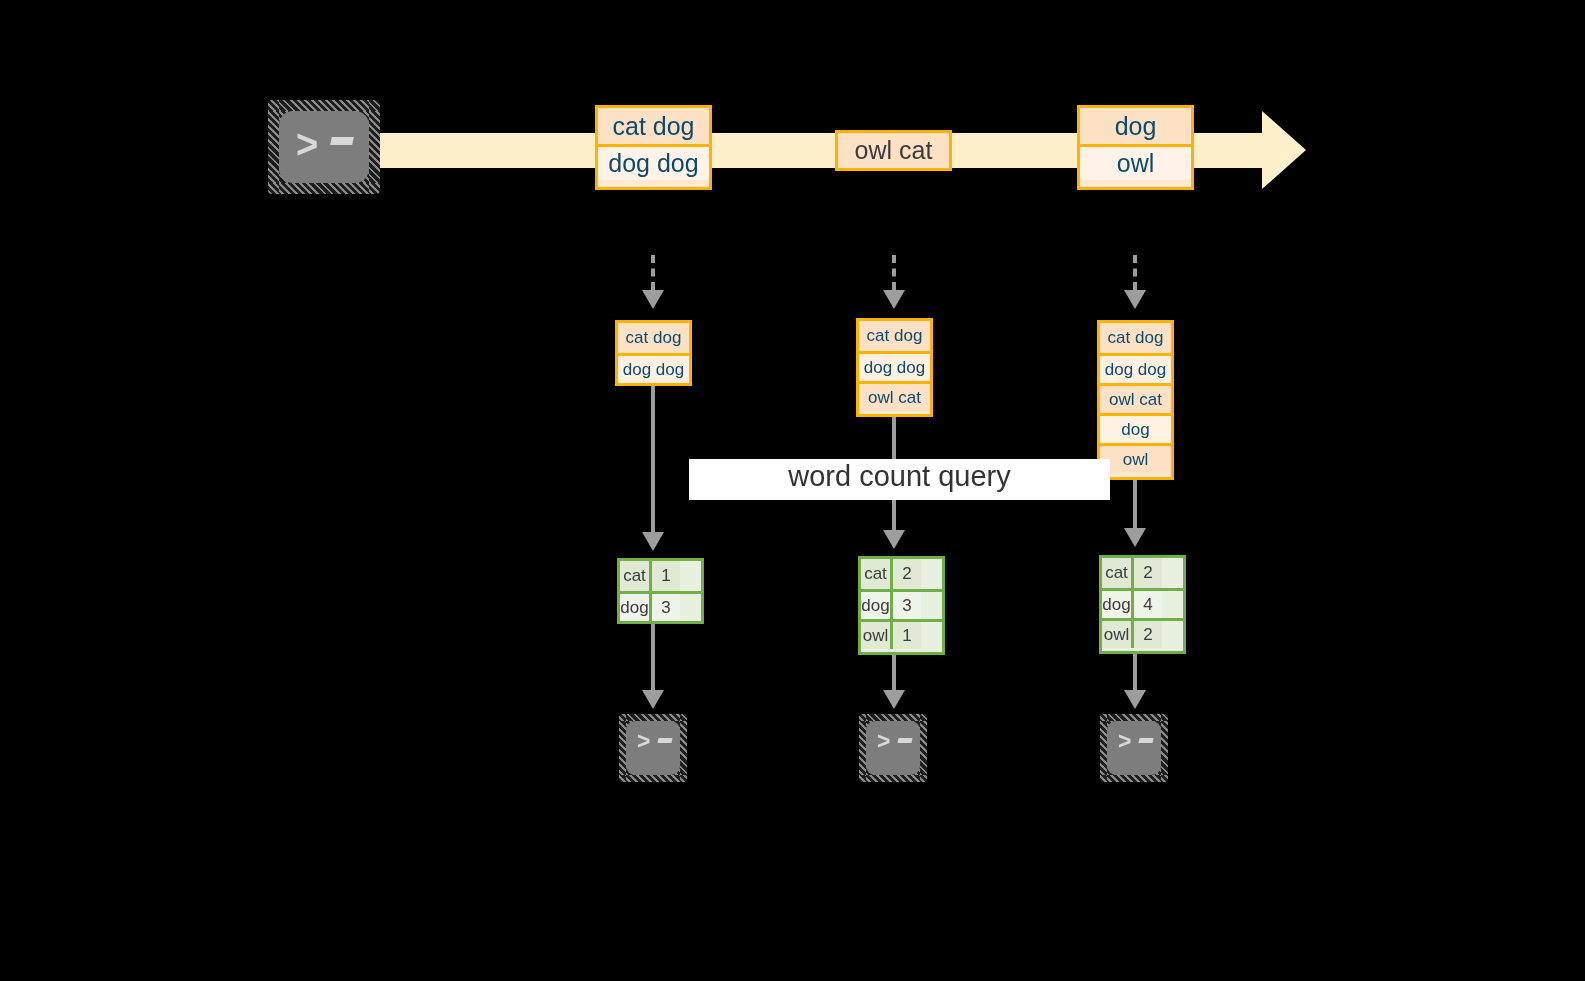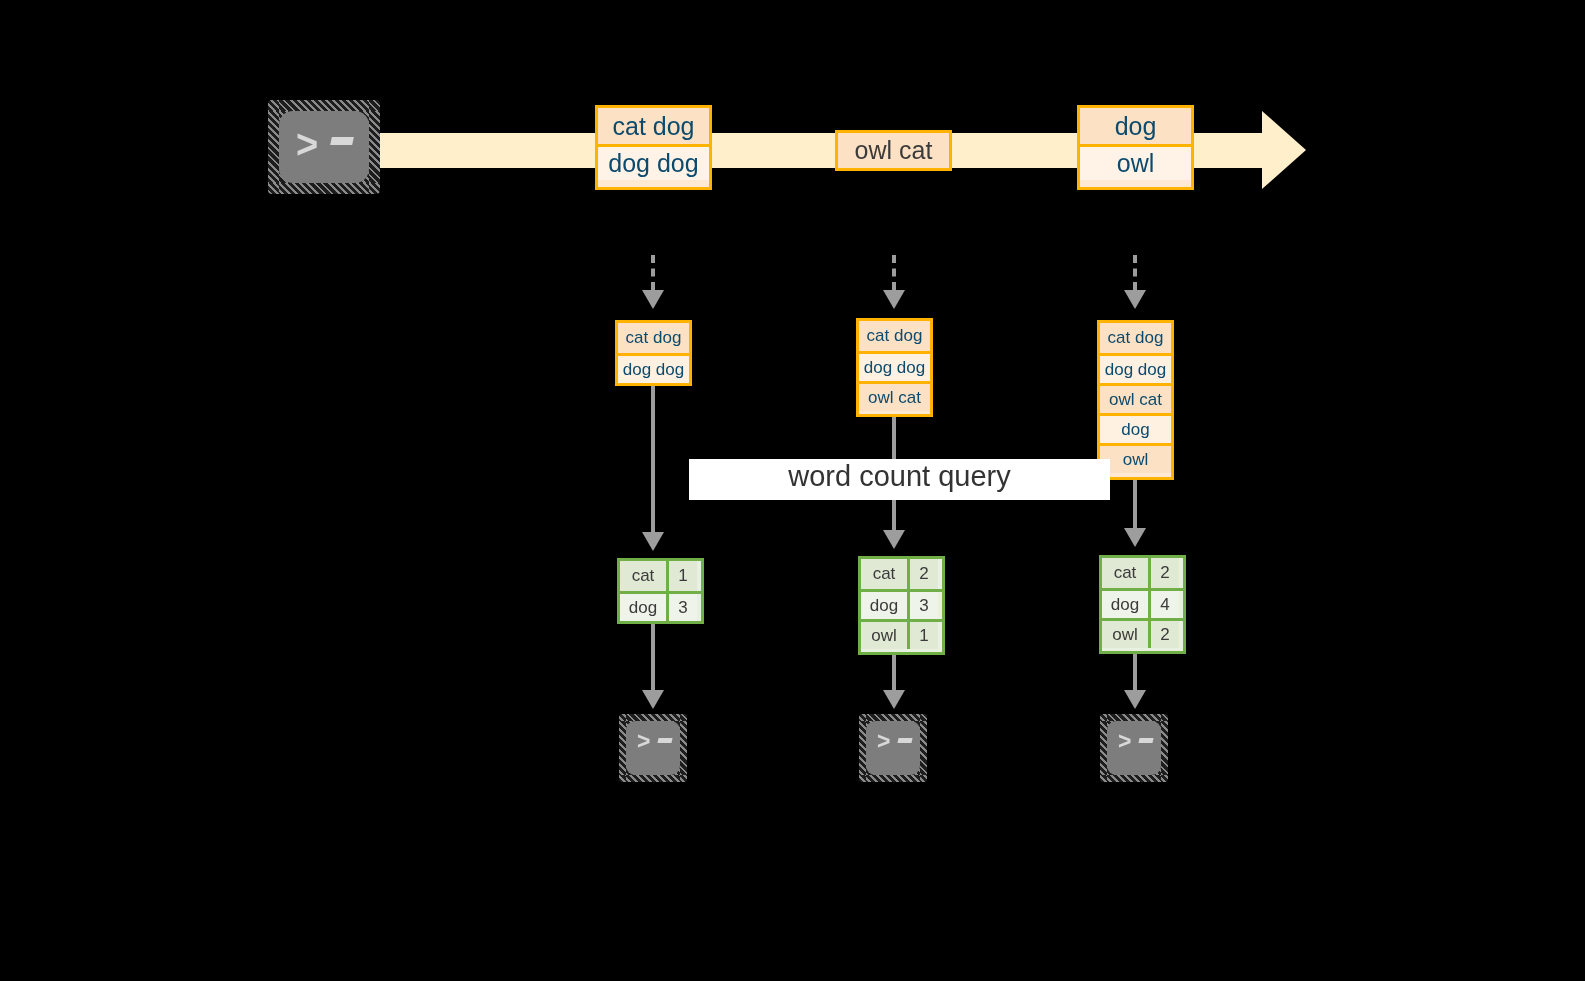--- a/index.html
+++ b/index.html
@@ -125,21 +125,21 @@
   }
   .gbox .grow + .grow { border-top: 3px solid #6FAF46; }
   .gbox .gcell {
     box-sizing: border-box;
     display: flex;
     align-items: center;
     justify-content: center;
     font-size: 17px;
     color: #3b3b3b;
   }
-  .gbox .gcell.word { width: 46px; }
+  .gbox .gcell.word { width: 29px; }
   .gbox .gcell.count { width: 31px; border-left: 3px solid #6FAF46; }
   .gbox .grow.a .gcell { background: #DFE9D3; }
   .gbox .grow.b .gcell { background: #EFF4EA; }
 
   
   .arrow-shaft {
     background: #9d9d9d;
     width: 4px;
   }
   .arrow-shaft.dashed {

